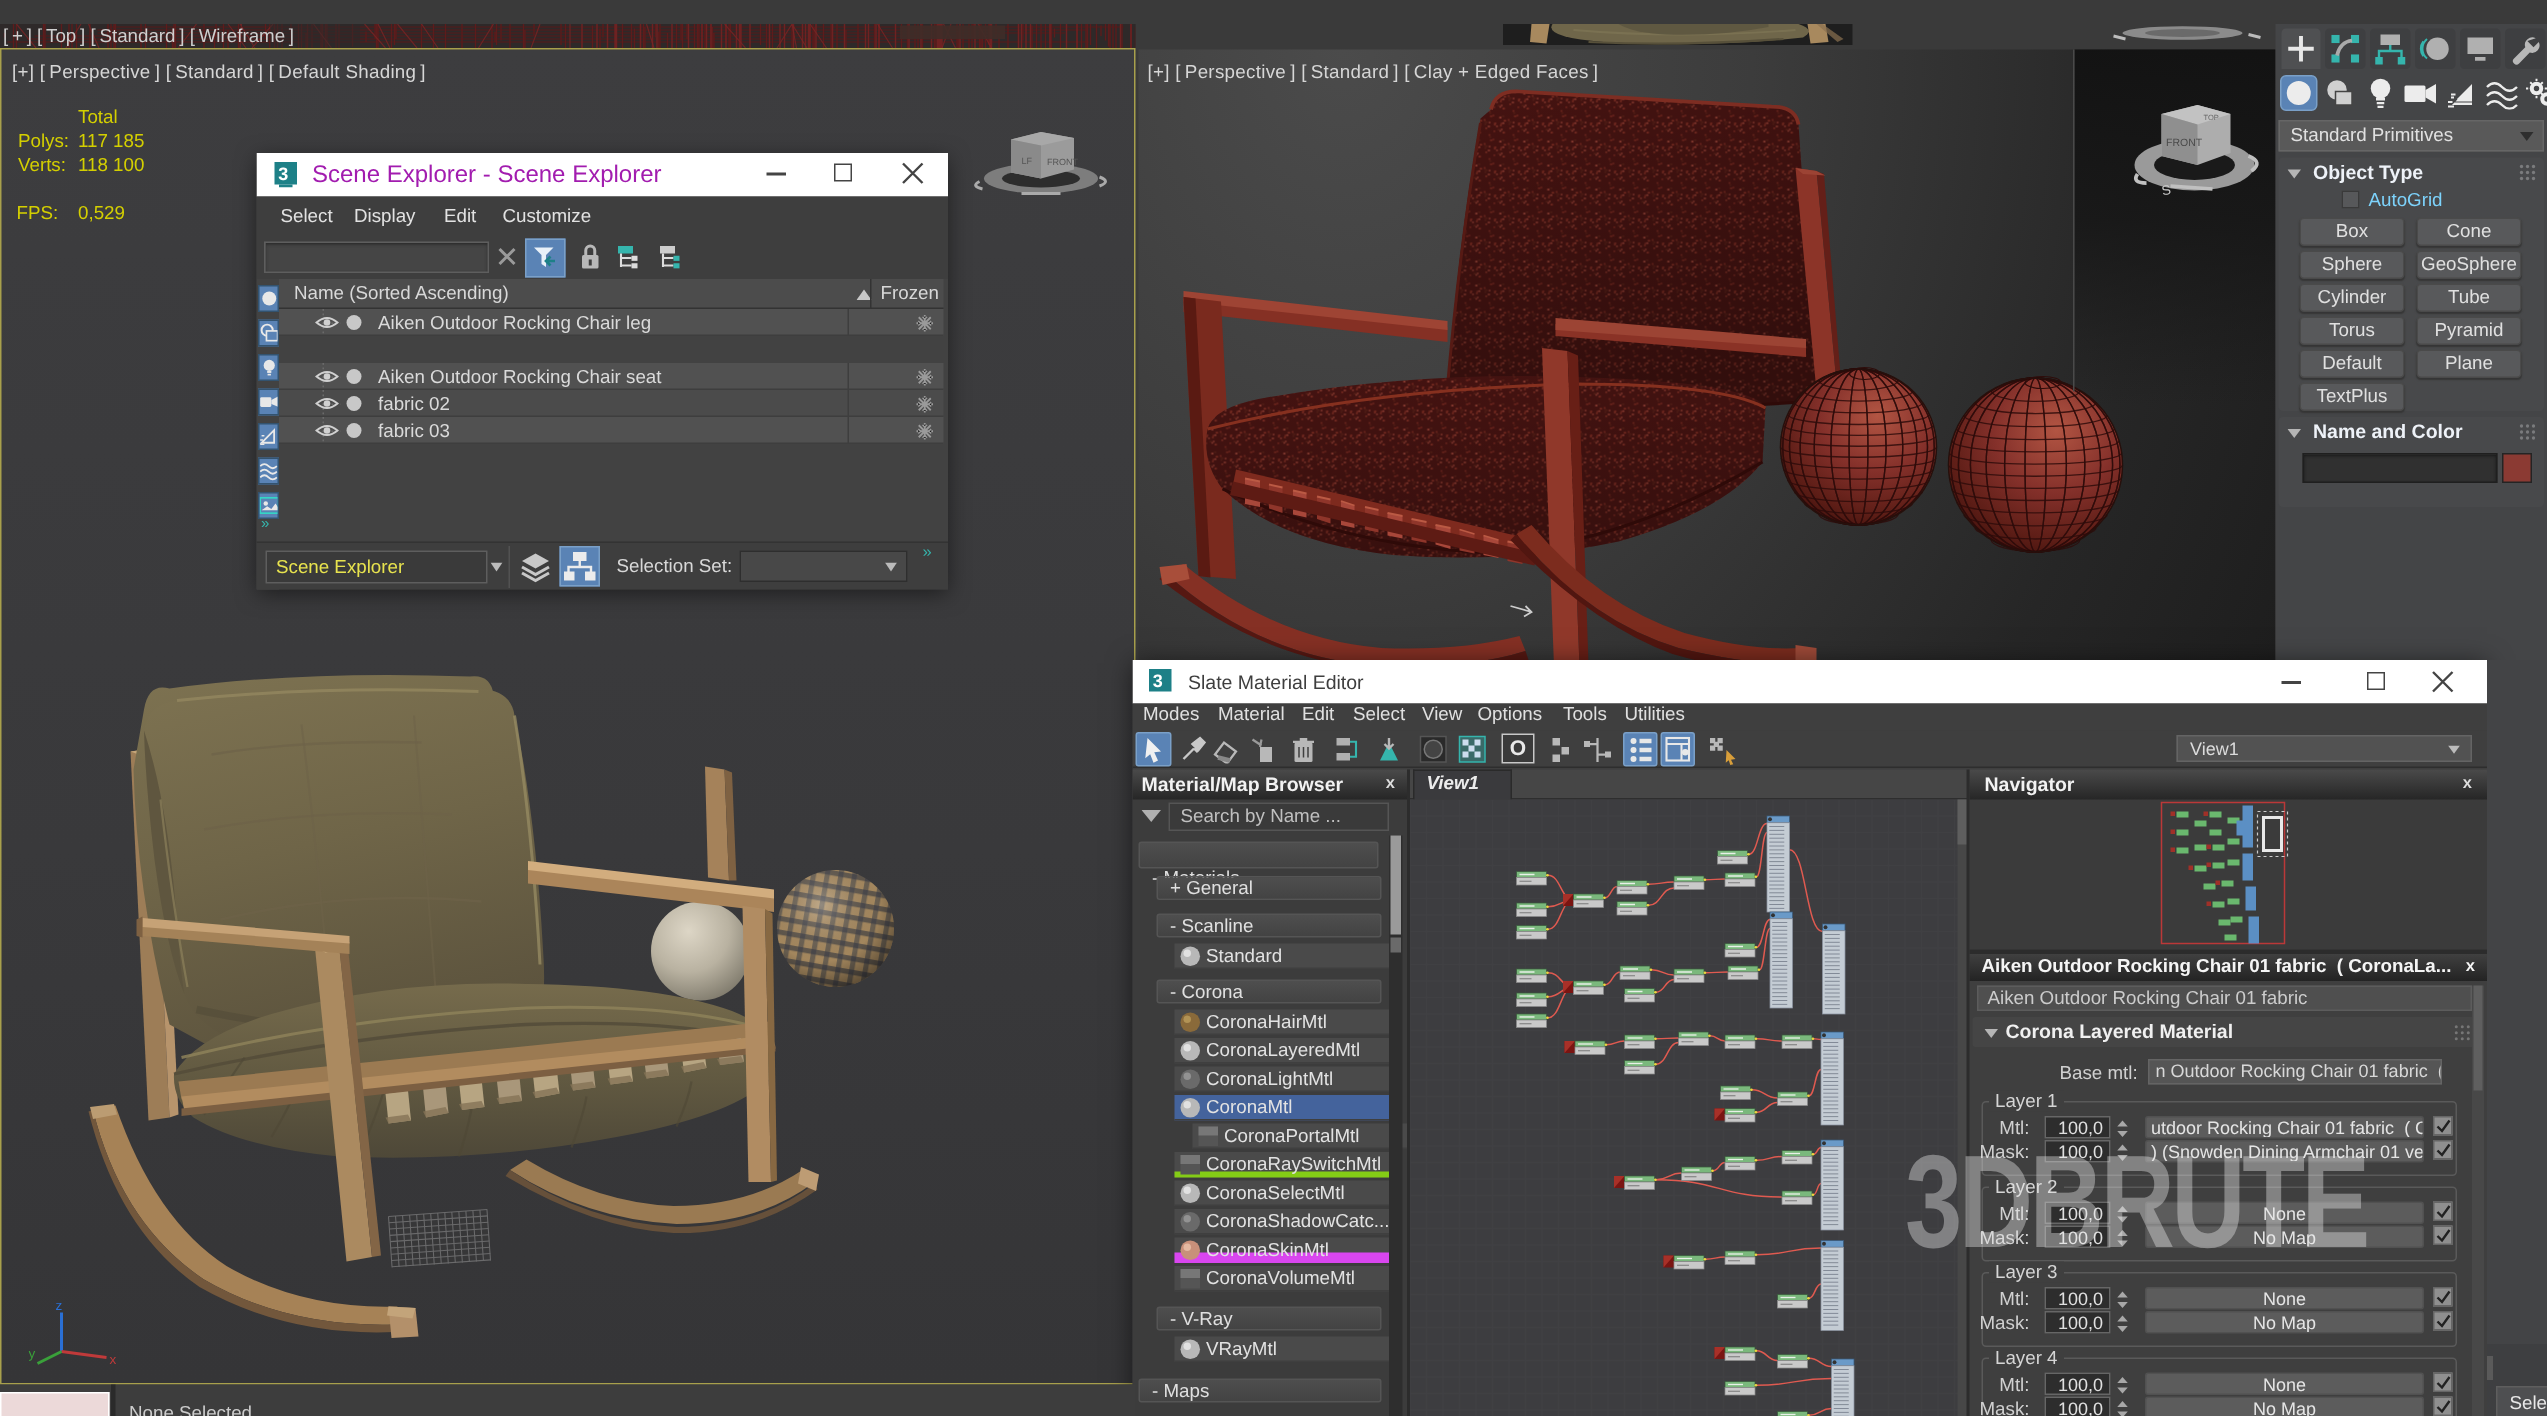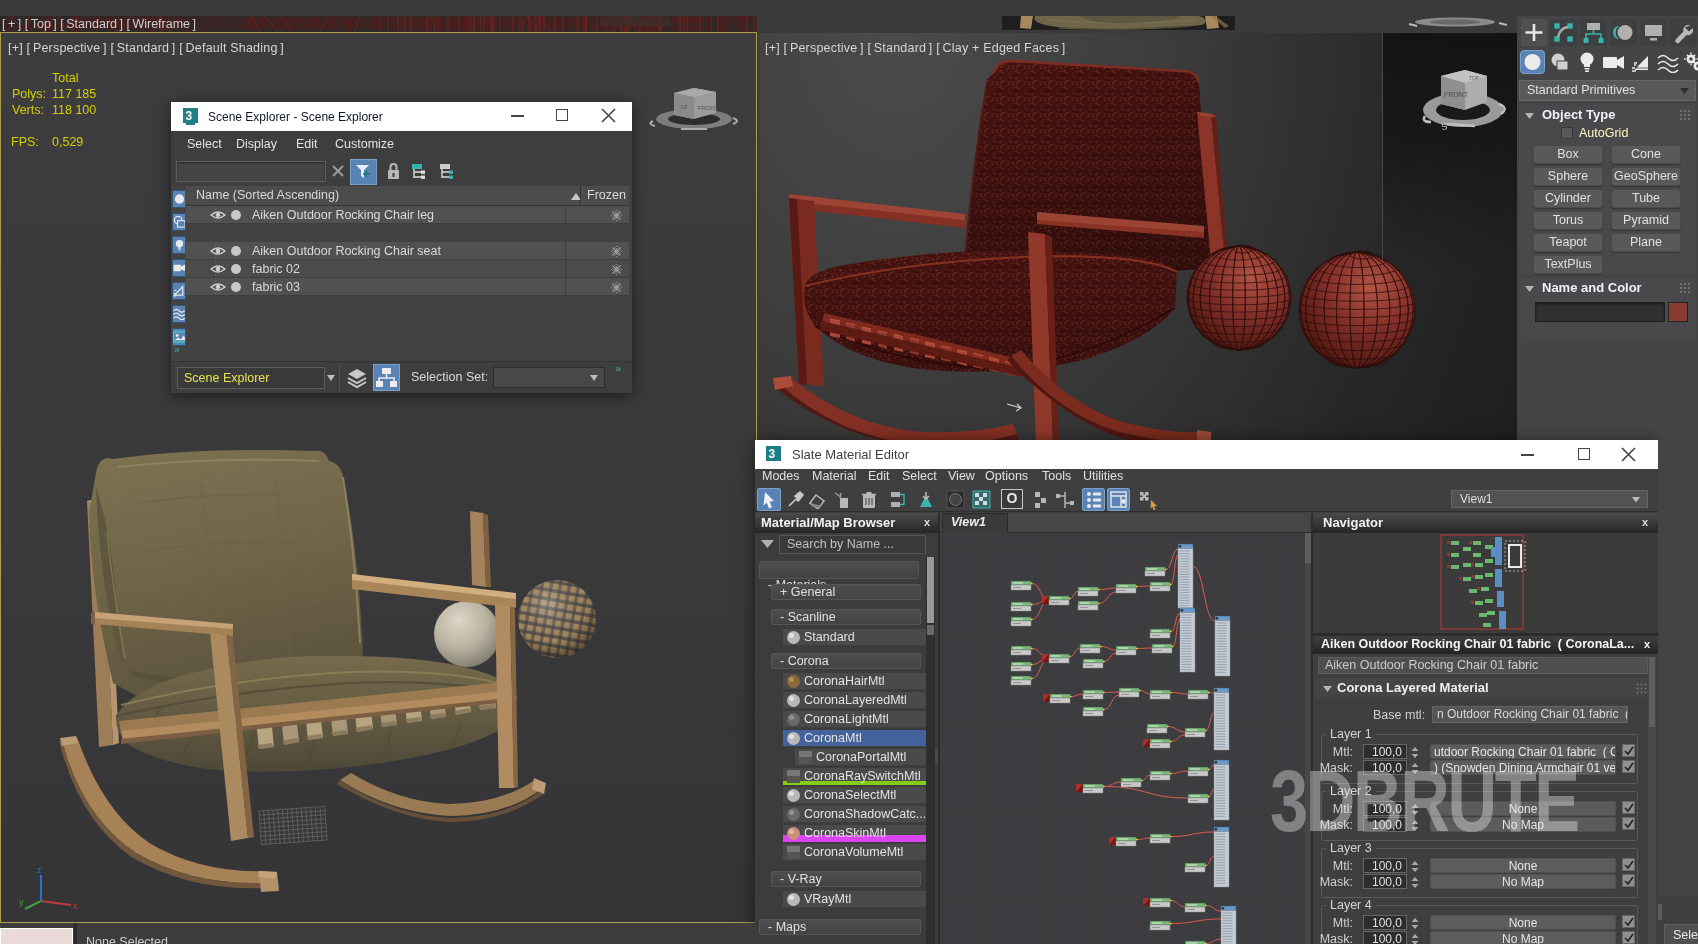--- a/index.html
+++ b/index.html
@@ -398,21 +398,21 @@
 </svg>
 
 <div class="abs" id="scenex" style="left:171px;top:86px;width:461px;height:291px;background:#424242;box-shadow:0 3px 14px rgba(0,0,0,0.5);overflow:hidden;font-size:12.5px;color:#d8d8d8;">
 
   <div class="abs win-title" style="left:0;top:0;width:461px;height:29px;">
     <svg width="17" height="17" style="margin-left:11px;">
           <rect width="15" height="15" x="1" y="0" fill="#1d8087"></rect>
           <text x="3.5" y="12" font-size="12" font-weight="bold" fill="#fff" font-family="Liberation Sans">3</text>
           <rect x="4" y="15" width="9" height="2" fill="#1d8087"></rect>
         </svg>
-    <span style="color:#0f172a;font-size:12px;margin-left:9px;">Scene Explorer - Scene Explorer</span>
+    <span style="color:#a21caf;font-size:16px;margin-left:9px;">Scene Explorer - Scene Explorer</span>
     <span style="position:absolute;left:340px;top:13px;width:13px;height:1.5px;background:#444;"></span>
     <span style="position:absolute;left:385px;top:7px;width:12px;height:12px;border:1.5px solid #444;"></span>
     <svg style="position:absolute;left:430px;top:6px;" width="15" height="15">
           <path d="M1 1 L14 14 M14 1 L1 14" stroke="#444" stroke-width="1.6"></path>
         </svg>
   </div>
 
   <div class="abs" style="left:0;top:29px;width:461px;height:27px;background:#3e3e3e;color:#e2e2e2;">
     <span style="position:absolute;left:16px;top:6px;">Select</span>
     <span style="position:absolute;left:65px;top:6px;">Display</span>
@@ -703,30 +703,30 @@
             <circle cx="10" cy="2" r="1.1"></circle>
             <circle cx="2" cy="6" r="1.1"></circle>
             <circle cx="6" cy="6" r="1.1"></circle>
             <circle cx="10" cy="6" r="1.1"></circle>
             <circle cx="2" cy="10" r="1.1"></circle>
             <circle cx="6" cy="10" r="1.1"></circle>
             <circle cx="10" cy="10" r="1.1"></circle>
           </g>
         </svg>
     <div style="position:absolute;left:42px;top:22px;width:12px;height:12px;background:#57585a;border:1px solid #3a3a3a;"></div>
-    <span style="position:absolute;left:60px;top:21px;color:#fef9c3;">AutoGrid</span>
+    <span style="position:absolute;left:60px;top:21px;color:#7dd3fc;">AutoGrid</span>
     <div style="position:absolute;left:14px;top:40px;width:70px;height:19px;background:#58595b;border:1px solid #4a4a4a;border-radius:3px;text-align:center;padding-top:1px;box-shadow:0 1px 1px #363636;">Box</div>
 <div style="position:absolute;left:92px;top:40px;width:70px;height:19px;background:#58595b;border:1px solid #4a4a4a;border-radius:3px;text-align:center;padding-top:1px;box-shadow:0 1px 1px #363636;">Cone</div>
 <div style="position:absolute;left:14px;top:62px;width:70px;height:19px;background:#58595b;border:1px solid #4a4a4a;border-radius:3px;text-align:center;padding-top:1px;box-shadow:0 1px 1px #363636;">Sphere</div>
 <div style="position:absolute;left:92px;top:62px;width:70px;height:19px;background:#58595b;border:1px solid #4a4a4a;border-radius:3px;text-align:center;padding-top:1px;box-shadow:0 1px 1px #363636;">GeoSphere</div>
 <div style="position:absolute;left:14px;top:84px;width:70px;height:19px;background:#58595b;border:1px solid #4a4a4a;border-radius:3px;text-align:center;padding-top:1px;box-shadow:0 1px 1px #363636;">Cylinder</div>
 <div style="position:absolute;left:92px;top:84px;width:70px;height:19px;background:#58595b;border:1px solid #4a4a4a;border-radius:3px;text-align:center;padding-top:1px;box-shadow:0 1px 1px #363636;">Tube</div>
 <div style="position:absolute;left:14px;top:106px;width:70px;height:19px;background:#58595b;border:1px solid #4a4a4a;border-radius:3px;text-align:center;padding-top:1px;box-shadow:0 1px 1px #363636;">Torus</div>
 <div style="position:absolute;left:92px;top:106px;width:70px;height:19px;background:#58595b;border:1px solid #4a4a4a;border-radius:3px;text-align:center;padding-top:1px;box-shadow:0 1px 1px #363636;">Pyramid</div>
-<div style="position:absolute;left:14px;top:128px;width:70px;height:19px;background:#58595b;border:1px solid #4a4a4a;border-radius:3px;text-align:center;padding-top:1px;box-shadow:0 1px 1px #363636;">Teapot</div>
+<div style="position:absolute;left:14px;top:128px;width:70px;height:19px;background:#58595b;border:1px solid #4a4a4a;border-radius:3px;text-align:center;padding-top:1px;box-shadow:0 1px 1px #363636;">Default</div>
 <div style="position:absolute;left:92px;top:128px;width:70px;height:19px;background:#58595b;border:1px solid #4a4a4a;border-radius:3px;text-align:center;padding-top:1px;box-shadow:0 1px 1px #363636;">Plane</div>
 <div style="position:absolute;left:14px;top:150px;width:70px;height:19px;background:#58595b;border:1px solid #4a4a4a;border-radius:3px;text-align:center;padding-top:1px;box-shadow:0 1px 1px #363636;">TextPlus</div>
   </div>
 
   <div class="abs" style="left:2px;top:262px;width:177px;height:60px;background:#48494b;border-radius:3px;">
     <svg style="position:absolute;left:6px;top:6px;" width="10" height="9">
           <polygon points="0,2 9,2 4.5,8" fill="#b5b5b5"></polygon>
         </svg>
     <span style="position:absolute;left:23px;top:2px;font-weight:bold;font-size:13px;color:#eef2f8;">Name and Color</span>
     <svg style="position:absolute;right:5px;top:4px;" width="12" height="12">

